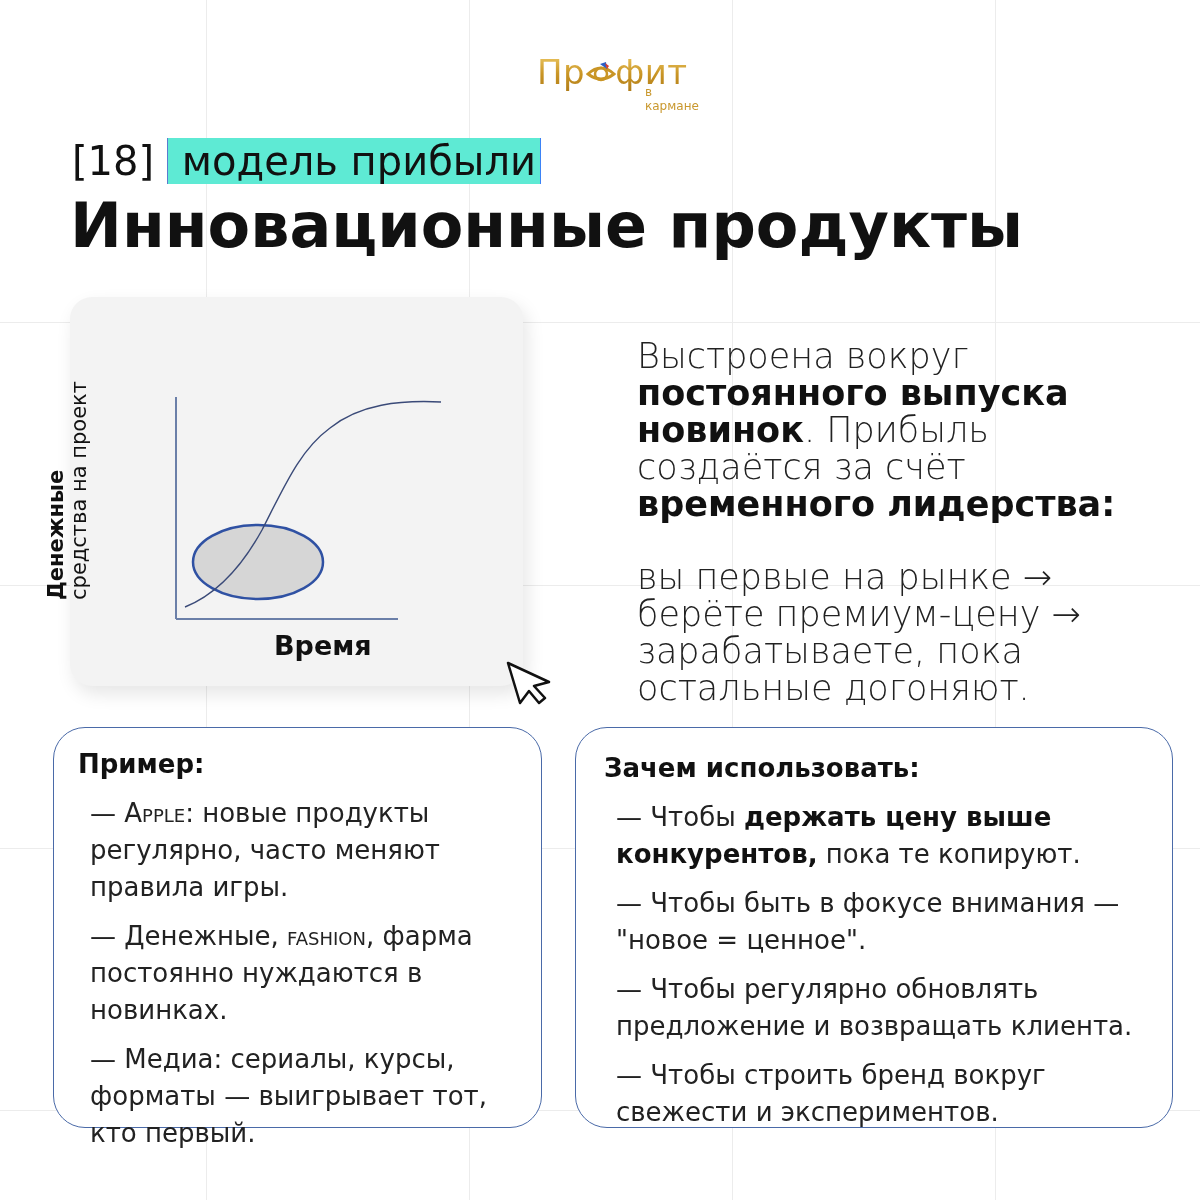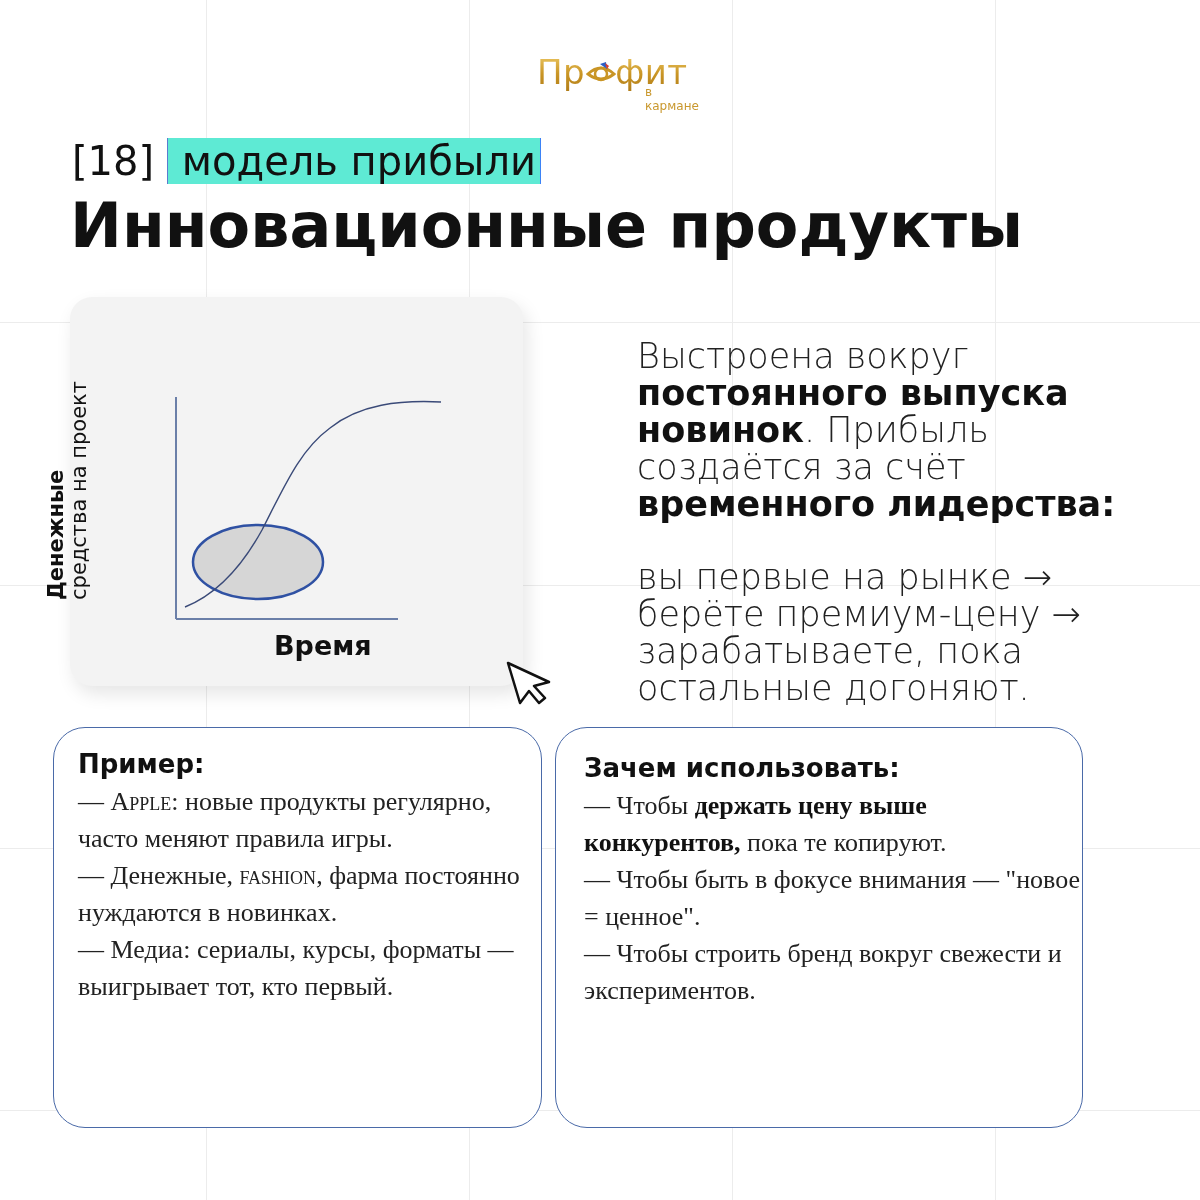--- a/index.html
+++ b/index.html
@@ -67,23 +67,23 @@
     .intro b { font-weight: bold; color: #111; }
     .intro p { margin: 0; }
     .intro .gap { height: 36px; }
 
     .box {
       position: absolute; top: 727px; height: 401px; border: 1.5px solid #4a6aa8;
       border-radius: 32px; background: #fff; box-sizing: border-box;
       font-family: "DejaVu Sans", sans-serif; font-size: 26px; line-height: 37px; color: #222;
     }
     .box-left { left: 53px; width: 489px; padding: 18px 8px 0 24px; }
-    .box-right { left: 555px; width: 528px; padding: 22px 0 16px 28px; }
+    .box-right { left: 575px; width: 598px; padding: 22px 0 16px 28px; }
     .box h3 { margin: 0; font-size: 26px; font-weight: bold; color: #111; line-height: 37px; }
-    .box p { margin: 0; font-family: Liberation Serif, serif; }
+    .box p { margin: 12px; }
     .box b { font-weight: bold; color: #111; }
     .sc { font-variant: small-caps; }
   </style>
 </head>
 <body>
 
 <div class="grid-v" style="left:206px"></div>
 <div class="grid-v" style="left:469px"></div>
 <div class="grid-v" style="left:732px"></div>
 <div class="grid-v" style="left:995px"></div>
@@ -138,14 +138,15 @@
   <h3>Пример:</h3>
   <p><span>— </span><span class="sc">Apple</span><span>: новые продукты регулярно, часто меняют правила игры.</span></p>
   <p><span>— Денежные, </span><span class="sc">fashion</span><span>, фарма постоянно нуждаются в новинках.</span></p>
   <p><span>— Медиа: сериалы, курсы, форматы — выигрывает тот, кто первый.</span></p>
 </div>
 
 <div class="box box-right">
   <h3>Зачем использовать:</h3>
   <p><span>— Чтобы </span><b>держать цену выше конкурентов,</b><span> пока те копируют.</span></p>
   <p>— Чтобы быть в фокусе внимания — "новое = ценное".</p>
+  <p>— Чтобы регулярно обновлять предложение и возвращать клиента.</p>
   <p>— Чтобы строить бренд вокруг свежести и экспериментов.</p>
 </div>
 
 </body></html>

